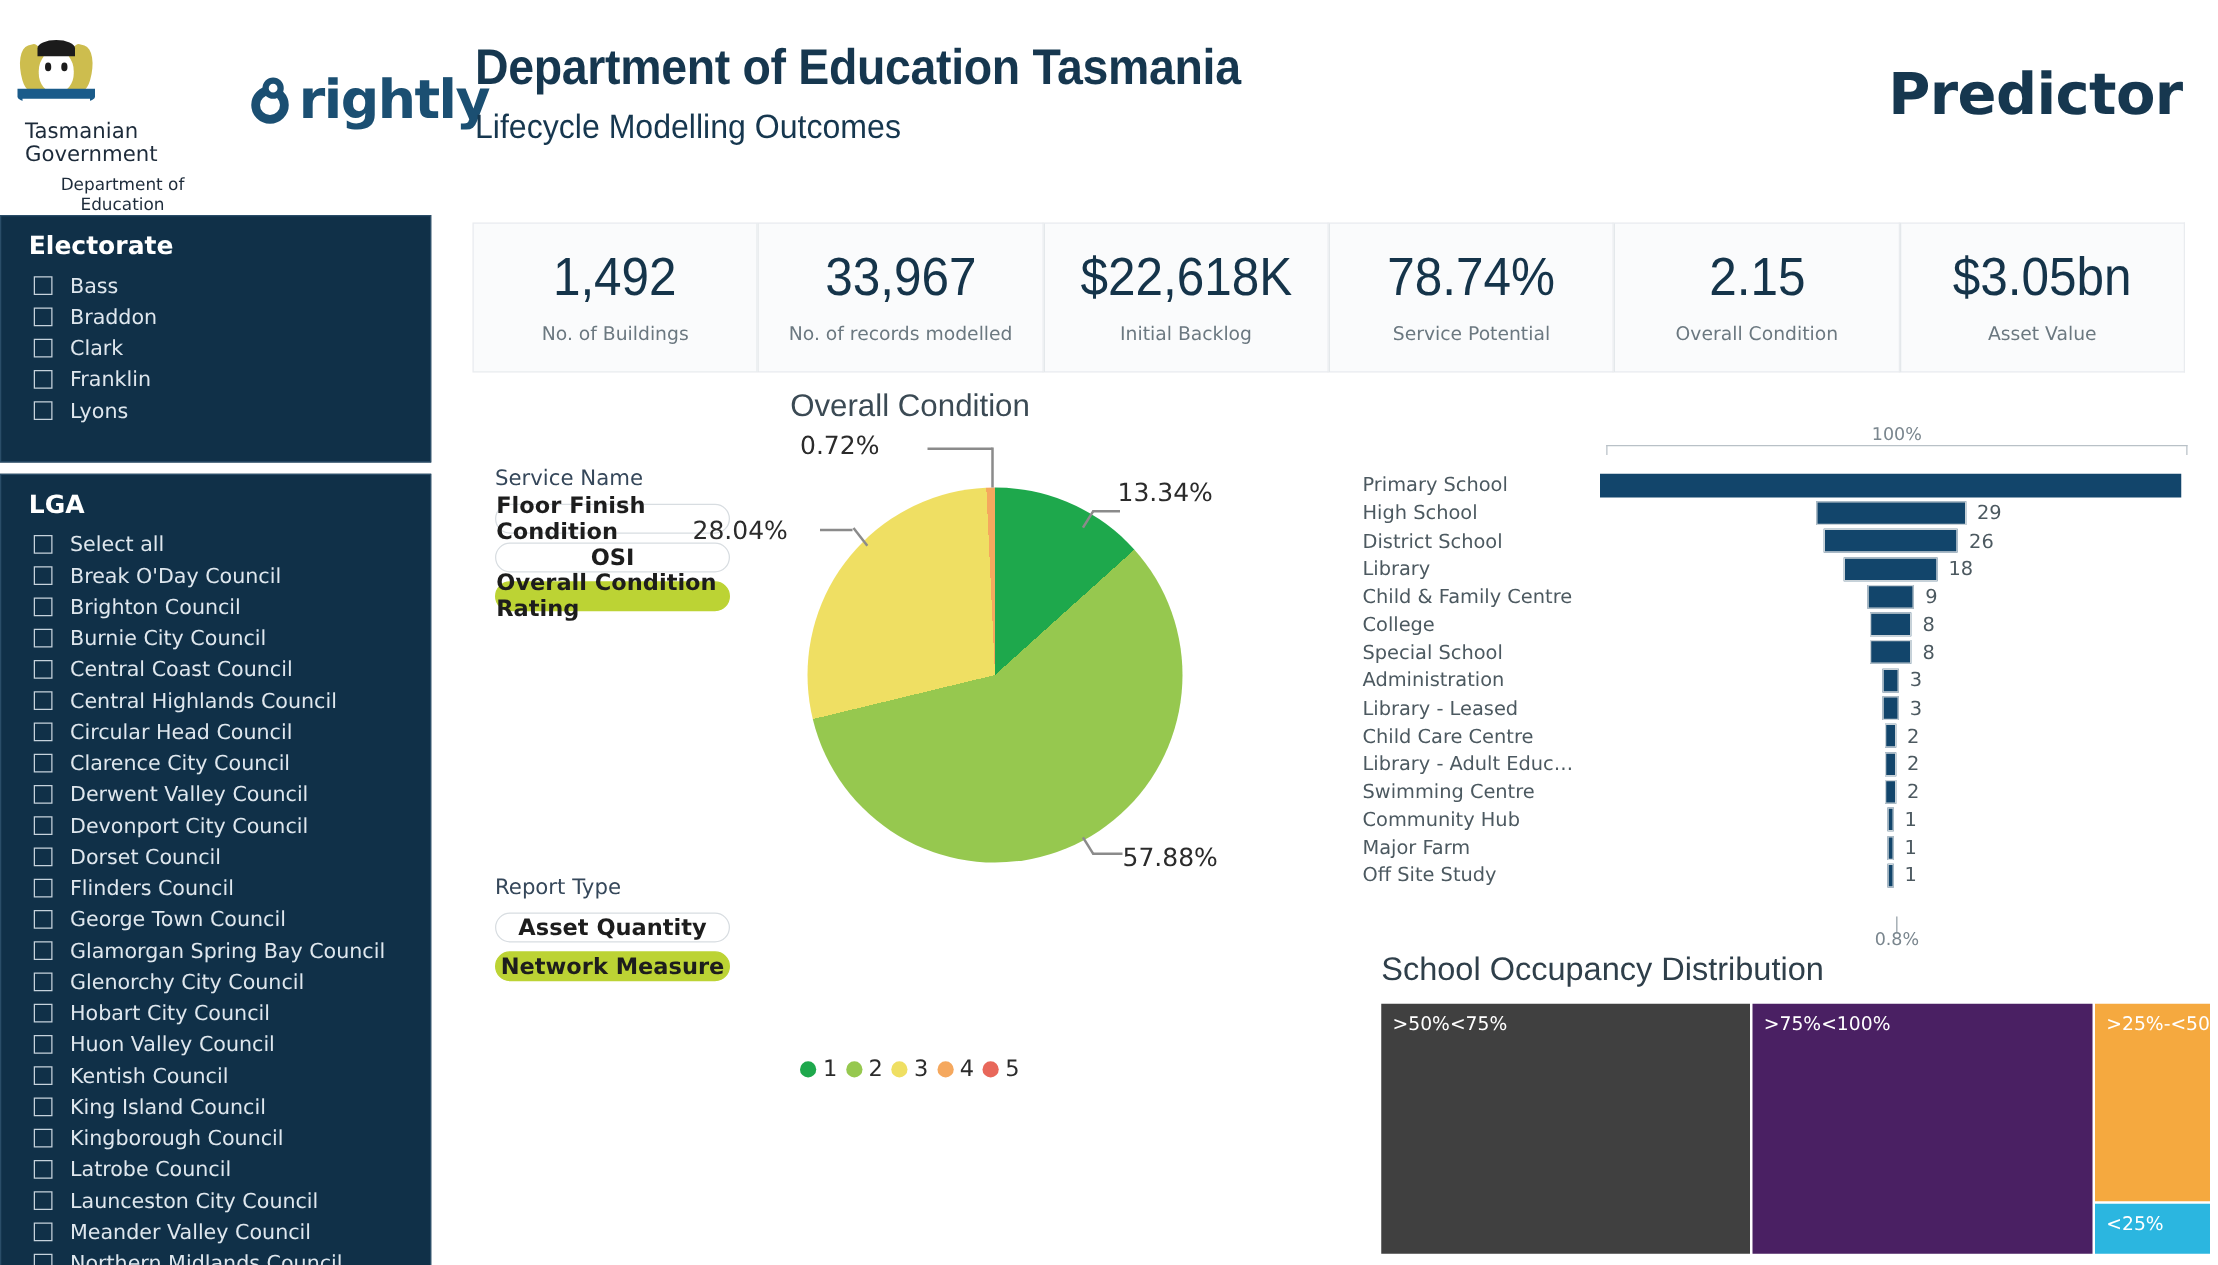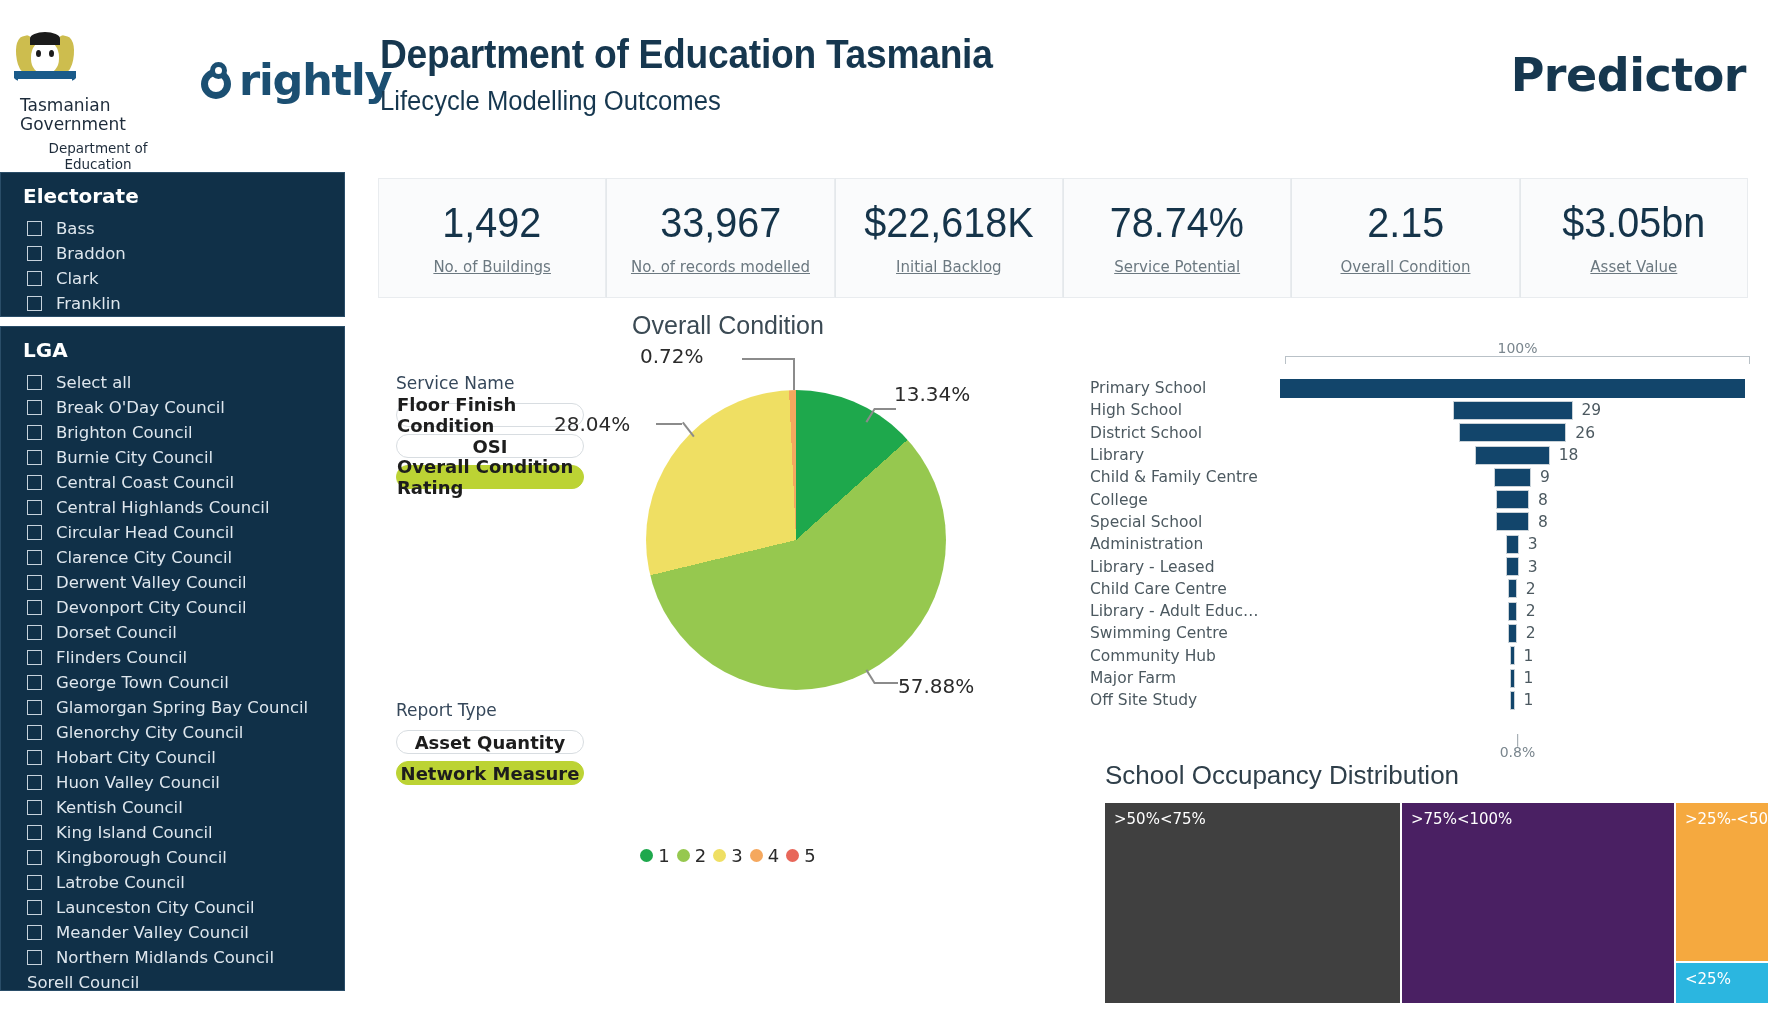--- a/index.html
+++ b/index.html
@@ -50,21 +50,21 @@
   }
   .predictor {
     position: absolute; right: 28px; top: 48px;
     font-size: 46px; font-weight: bold; color: #16374f;
     font-family: "DejaVu Sans", sans-serif; letter-spacing: -0.5px;
   }
 
   
   .sidebar { position: absolute; left: 0; top: 172px; width: 345px; height: 840px; background: #ffffff; }
   .filter-card {
-    background: #103048; border: 1px solid #2a4d68; margin-bottom: 9px; padding: 11px 0 0 0;
+    background: #103048; border: 1px solid #2a4d68; margin-bottom: 9px; padding: 11px 0 28px 0;
   }
   .filter-title {
     color: #ffffff; font-size: 20px; font-weight: bold; padding: 0 0 8px 22px;
     font-family: "DejaVu Sans", sans-serif;
   }
   .filter-row { display: flex; align-items: center; padding: 2px 0 2px 26px; height: 25px; }
   .cb {
     width: 15px; height: 15px; border: 1.6px solid #c6d2dc; background: transparent;
     margin-right: 14px; flex: none;
   }
@@ -76,21 +76,21 @@
   .kpi {
     flex: 1; background: #fafbfc; border: 1px solid #e9ecef;
     display: flex; flex-direction: column; align-items: center; justify-content: center;
   }
   .kpi + .kpi { border-left: 1px solid #e4e8eb; }
   .kpi-value {
     font-size: 43px; color: #15344a; font-weight: normal; line-height: 1;
     font-family: "Liberation Sans Narrow", "Liberation Sans", sans-serif;
     transform: scaleX(0.92);
   }
-  .kpi-label { font-size: 15px; color: #6b7880; margin-top: 14px; font-family: "DejaVu Sans", sans-serif; text-decoration: underline; }
+  .kpi-label { font-size: 15px; color: #6b7880; margin-top: 14px; font-family: "DejaVu Sans", sans-serif; }
 
   
   .pie-panel { position: absolute; left: 378px; top: 305px; width: 700px; height: 700px; }
   .panel-title {
     text-align: center; font-size: 25px; color: #3b4a54; padding-top: 6px;
     font-family: "Liberation Sans Narrow", "Liberation Sans", sans-serif;
   }
   .slicer { position: absolute; left: 18px; }
   .slicer-title { font-size: 17px; color: #35475a; margin-bottom: 10px; font-family: "DejaVu Sans", sans-serif; }
   .slicer-btn {
@@ -192,20 +192,24 @@
             <span class="filter-label">Braddon</span>
           </div>
           <div class="filter-row">
             <span class="cb"></span>
             <span class="filter-label">Clark</span>
           </div>
           <div class="filter-row">
             <span class="cb"></span>
             <span class="filter-label">Franklin</span>
           </div>
+          <div class="filter-row">
+            <span class="cb"></span>
+            <span class="filter-label">Lyons</span>
+          </div>
         </div>
     </div>
     <div class="filter-card lga-card">
       <div class="filter-title">LGA</div>
       <div id="lga-list">
           <div class="filter-row">
             <span class="cb"></span>
             <span class="filter-label">Select all</span>
           </div>
           <div class="filter-row">

